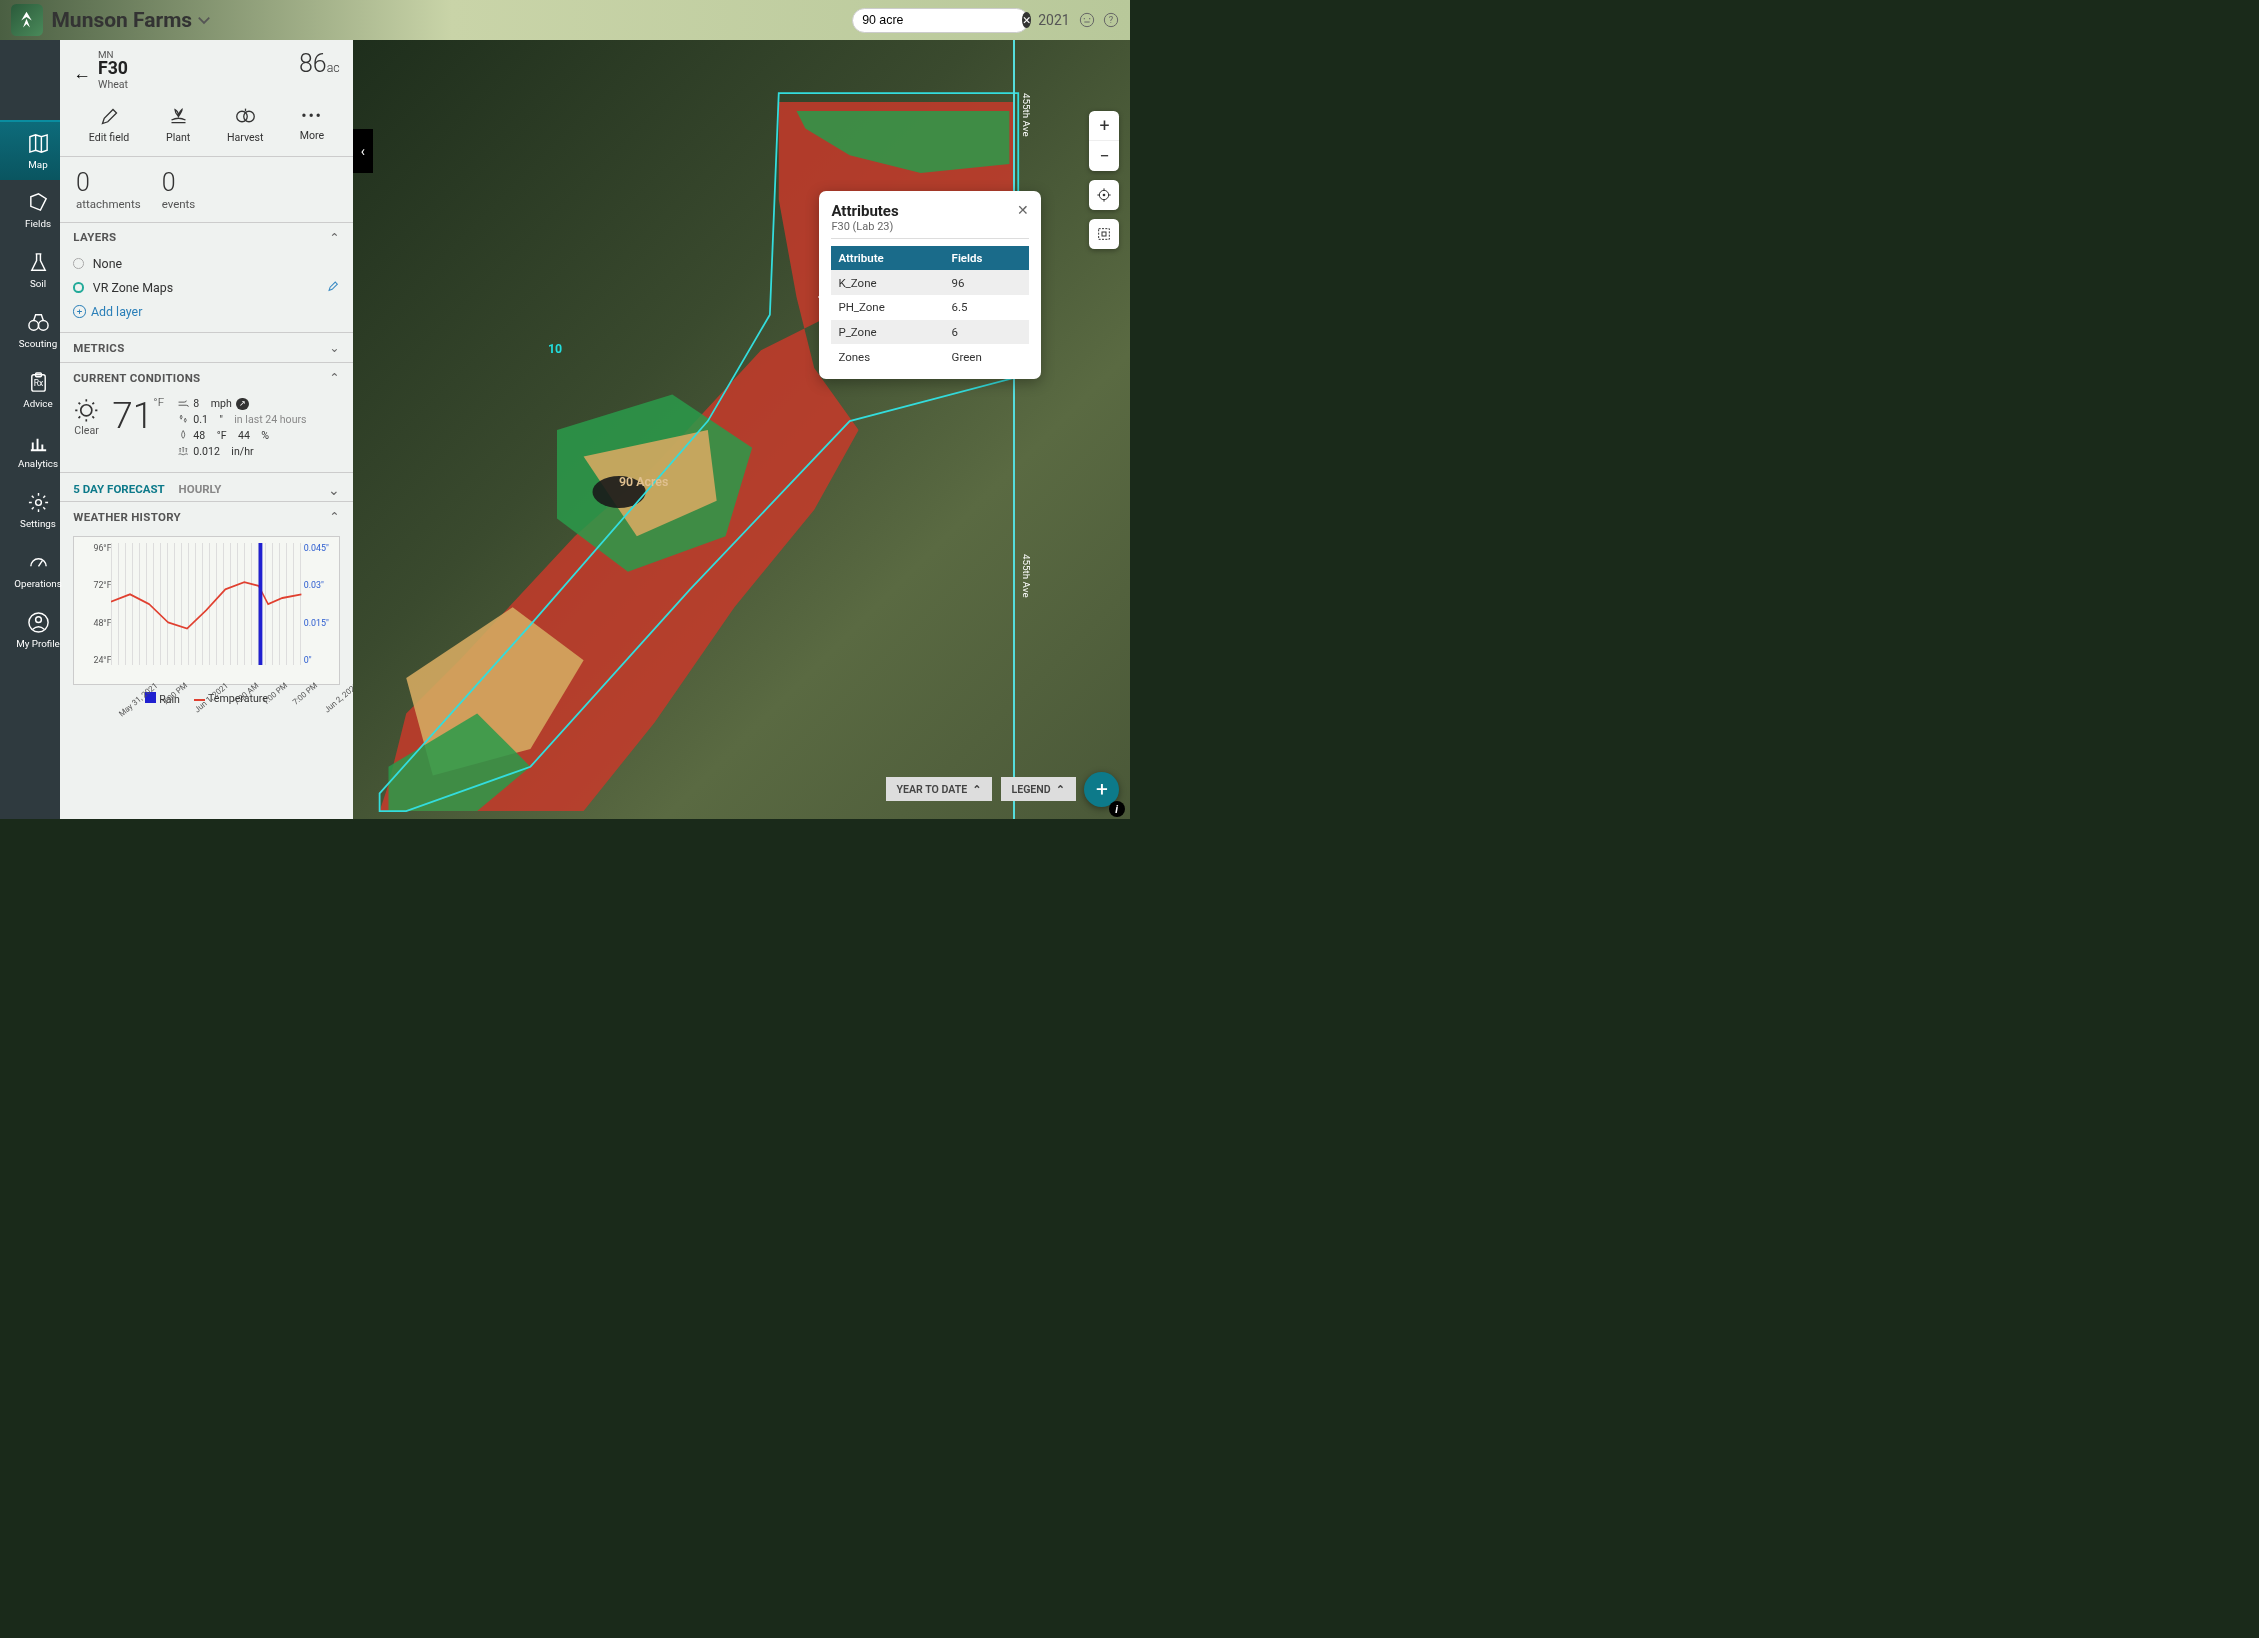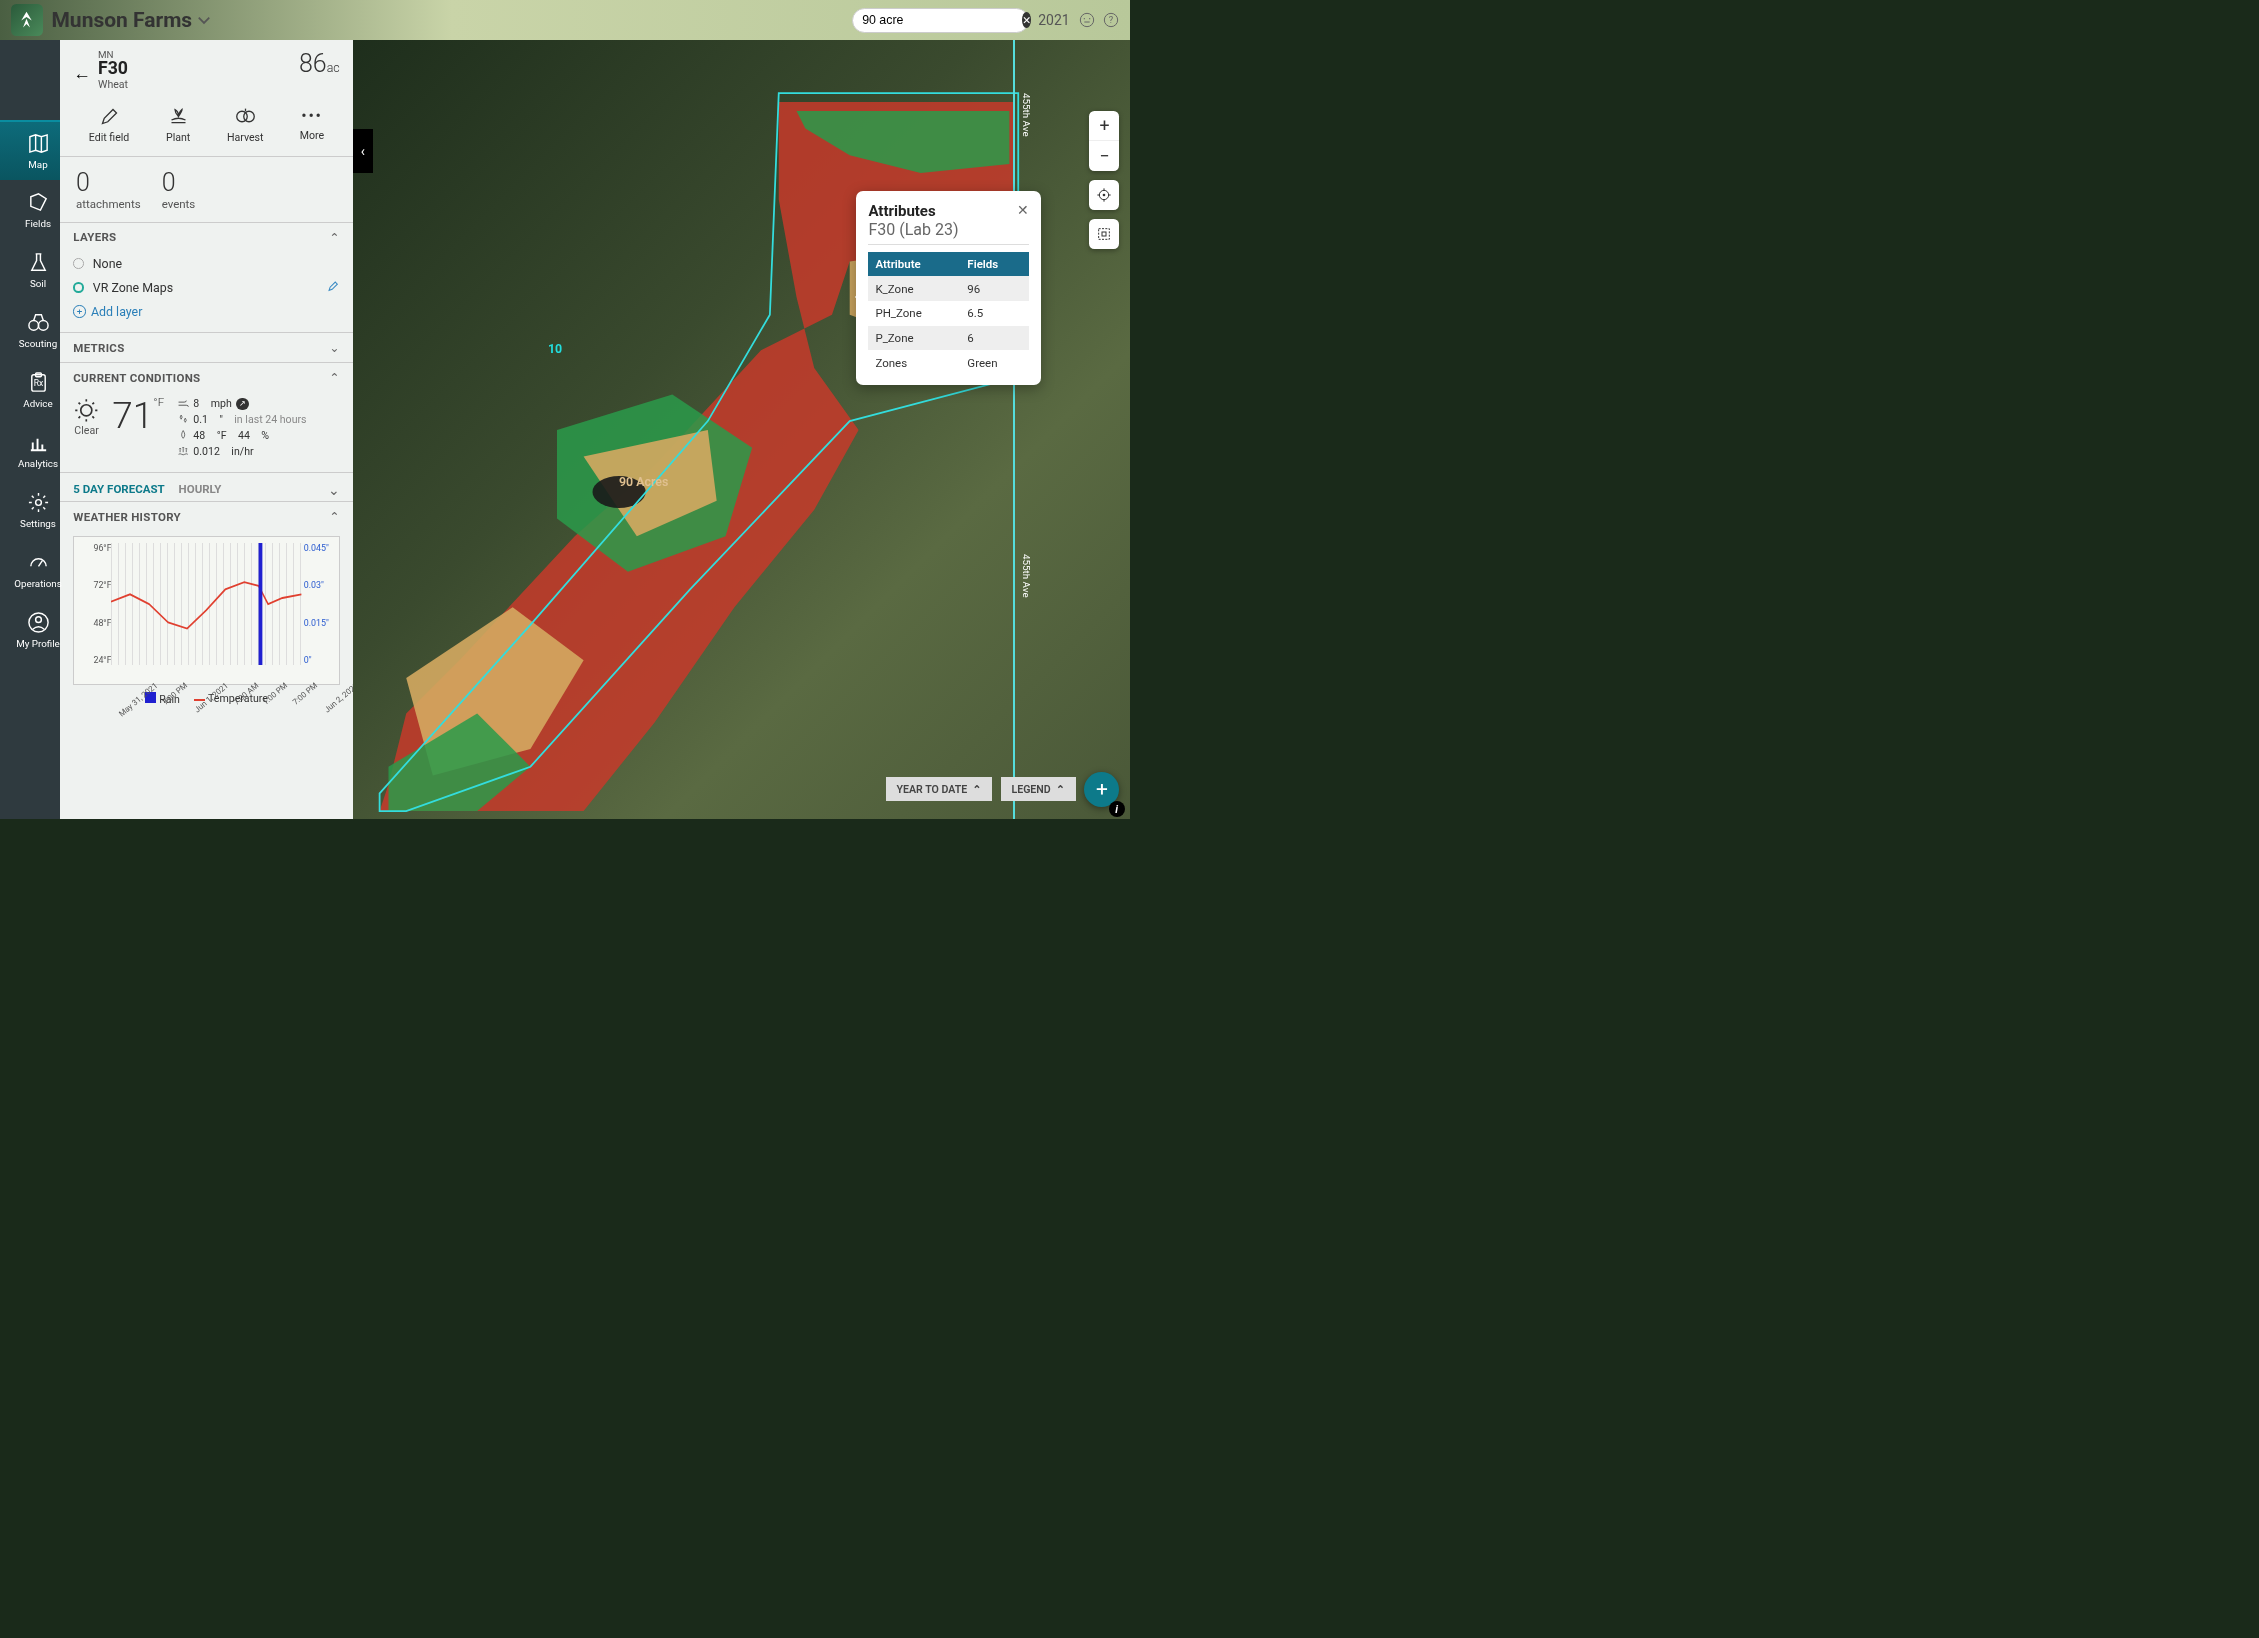--- a/index.html
+++ b/index.html
@@ -83,25 +83,25 @@
 .map-road-label2 { position: absolute; right: 98px; top: 514px; color: #fff; font-size: 9.8px; writing-mode: vertical-rl; }
 
 .map-collapse { position: absolute; left: 0; top: 89px; width: 19.5px; height: 44px; background: #000; color: #fff; display: flex; align-items: center; justify-content: center; cursor: pointer; z-index: 70; }
 
 .map-controls { position: absolute; right: 10.6px; top: 71px; display: flex; flex-direction: column; gap: 8.9px; z-index: 70; }
 .map-controls .grp { background: #fff; border-radius: 5.3px; box-shadow: 0 1.8px 5.3px rgba(0,0,0,.3); display: flex; flex-direction: column; }
 .map-controls .btn { width: 30px; height: 30px; display: flex; align-items: center; justify-content: center; cursor: pointer; font-size: 17.7px; color: #333; border-bottom: 0.9px solid #eee; }
 .map-controls .btn:last-child { border-bottom: none; }
 
 
-.attr-popup { position: absolute; right: 89px; top: 151px; width: 185px; background: #fff; border-radius: 7px; box-shadow: 0 3.5px 14px rgba(0,0,0,.3); padding: 10.6px 12.4px; z-index: 75; }
+.attr-popup { position: absolute; right: 89px; top: 151px; width: 222px; background: #fff; border-radius: 7px; box-shadow: 0 3.5px 14px rgba(0,0,0,.3); padding: 10.6px 12.4px; z-index: 75; }
 .attr-popup::before { content: ""; position: absolute; left: -8.9px; top: 98px; border: 8.9px solid transparent; border-right-color: #fff; }
 .attr-popup .hdr { display: flex; justify-content: space-between; align-items: flex-start; border-bottom: 0.9px solid #ddd; padding-bottom: 5.3px; margin-bottom: 7px; }
 .attr-popup .title { font-size: 15px; font-weight: 700; color: #222; }
-.attr-popup .sub { font-size: 16px; color: #666; }
+.attr-popup .sub { font-size: 11px; color: #666; }
 .attr-popup .close { cursor: pointer; color: #666; font-size: 14px; }
 .attr-table { width: 100%; border-collapse: collapse; font-size: 11.5px; }
 .attr-table th { background: #1a6b8a; color: #fff; text-align: left; padding: 5.3px 7px; font-weight: 600; }
 .attr-table td { padding: 5.3px 7px; color: #333; }
 .attr-table tr:nth-child(even) td { background: #eee; }
 
 
 .map-bottom { position: absolute; right: 10.6px; bottom: 12.4px; display: flex; gap: 8.9px; align-items: center; z-index: 70; }
 .map-bottom .pill { background: #ddd; padding: 5.3px 10.6px; font-size: 10.6px; font-weight: 600; color: #444; cursor: pointer; display: flex; align-items: center; gap: 5.3px; }
 .map-bottom .fab { width: 35px; height: 35px; border-radius: 50%; background: #0d7a8a; color: #fff; display: flex; align-items: center; justify-content: center; font-size: 21px; cursor: pointer; box-shadow: 0 1.8px 7px rgba(0,0,0,.4); }

